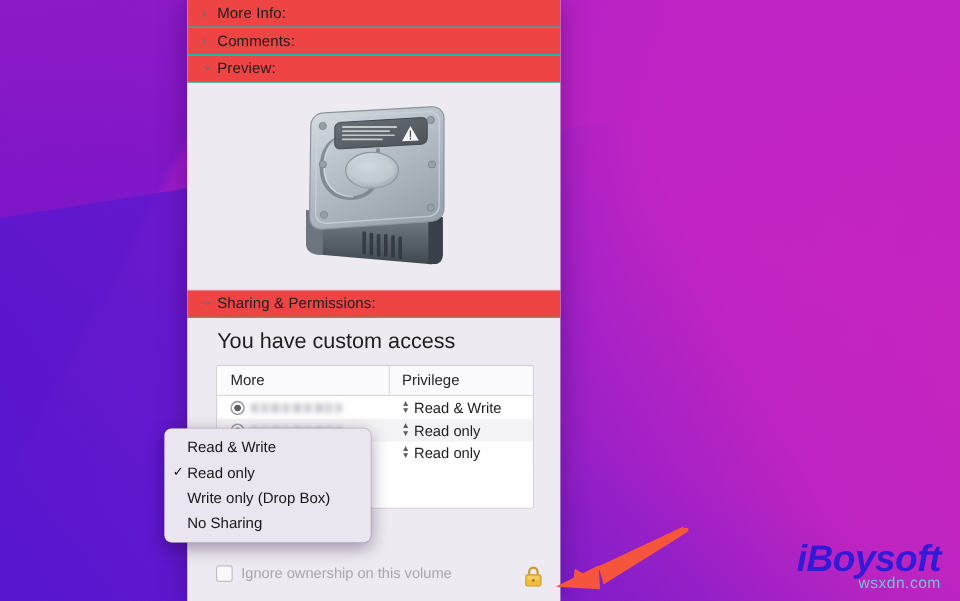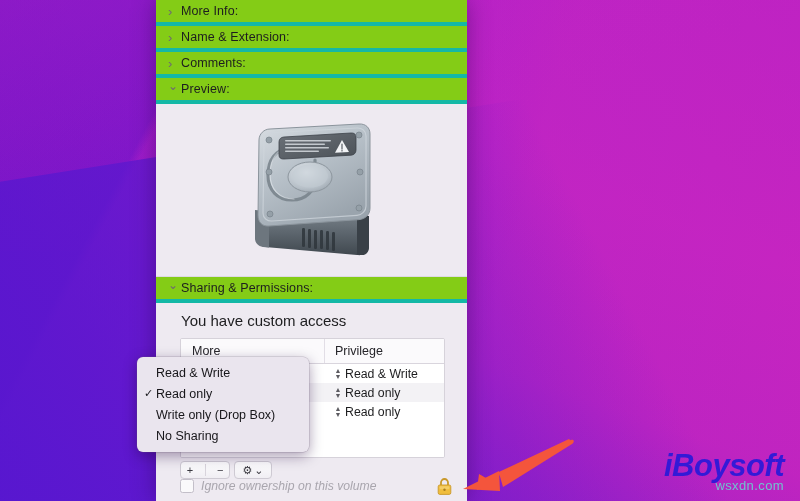--- a/index.html
+++ b/index.html
@@ -60,22 +60,22 @@
     height: 501px;
     background: #eeeaf1;
     box-shadow: 0 0 22px rgba(40,0,70,0.42);
     overflow: hidden;
   }
   .section-row {
     height: 22px;
     display: flex;
     align-items: center;
     padding-left: 12px;
-    border-bottom: 4px solid #14b8a6;
-    background: #84cc16;
+    border-bottom: 1px solid #14b8a6;
+    background: #ef4444;
   }
   .disclosure {
     width: 13px;
     font-size: 10px;
     color: #6e6a72;
     line-height: 1;
     flex: none;
   }
   .disclosure.collapsed::before { content: "\203A"; font-size: 13px; }
   .disclosure.expanded::before  { content: "\2304"; font-size: 12px; position: relative; top: -3px; }
@@ -91,21 +91,21 @@
     display: flex;
     align-items: center;
     justify-content: center;
     border-bottom: 1px solid #dedae2;
     background: #eeeaf1;
   }
   #hdd-icon { display:block; }
 
   
   #custom-access-text {
-    font-size: 15px;
+    font-size: 18px;
     color: #1d1d1f;
     padding: 9px 0 9px 25px;
   }
 
   #perm-table {
     margin: 0 22px 0 24px;
     background: #ffffff;
     border: 1px solid #d6d2da;
     border-radius: 2px;
     overflow: hidden;
@@ -178,24 +178,23 @@
   #tb-plusminus { width: 50px; justify-content: space-around; }
   #tb-gear { width: 38px; margin-left: 4px; gap: 2px; }
   .sep { width:1px; height:12px; background:#d8d4dc; }
 
   
   #ignore-row {
     position: absolute;
     left: 0; right: 0; bottom: 0;
     height: 30px;
     display: flex;
-    align-items: center;
+    align-items: flex-start;
     padding: 0 14px 0 24px;
     box-sizing: border-box;
-    font-style: italic;
   }
   #ignore-check {
     width: 12px; height: 12px;
     border: 1px solid #c3bfc9;
     background: #faf9fb;
     border-radius: 2.5px;
     margin-right: 7px;
     flex: none;
   }
   #ignore-label {
@@ -277,24 +276,20 @@
   <div id="bg-band-lower"></div>
 </div>
 
 <div id="info-panel">
 
   <div class="section-row">
     <span class="disclosure collapsed"></span>
     <span class="section-label">More Info:</span>
   </div>
 
-  <div class="section-row">
-    <span class="disclosure collapsed"></span>
-    <span class="section-label">Name &amp; Extension:</span>
-  </div>
 
   <div class="section-row">
     <span class="disclosure collapsed"></span>
     <span class="section-label">Comments:</span>
   </div>
 
   <div class="section-row">
     <span class="disclosure expanded"></span>
     <span class="section-label">Preview:</span>
   </div>

